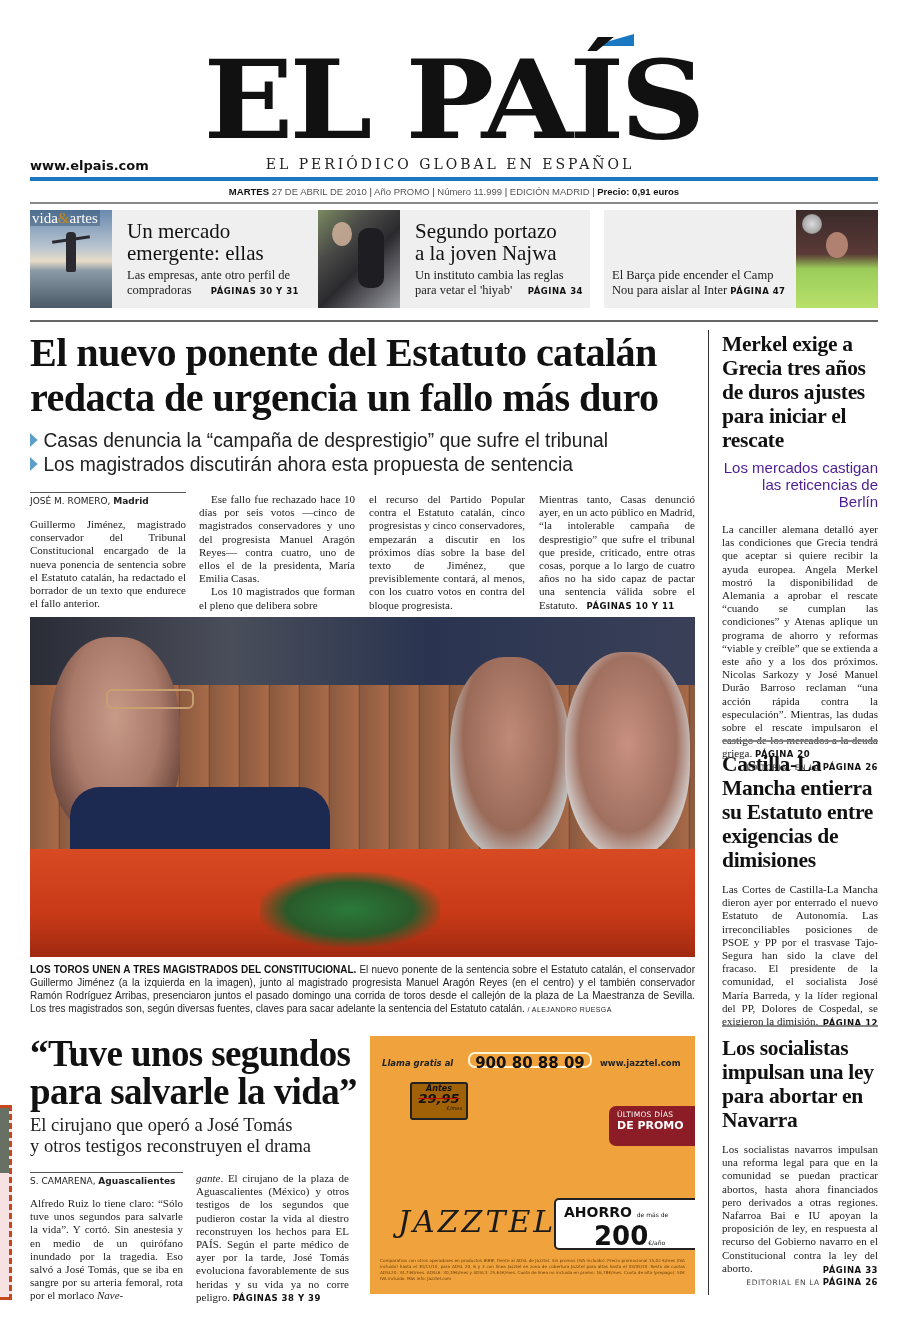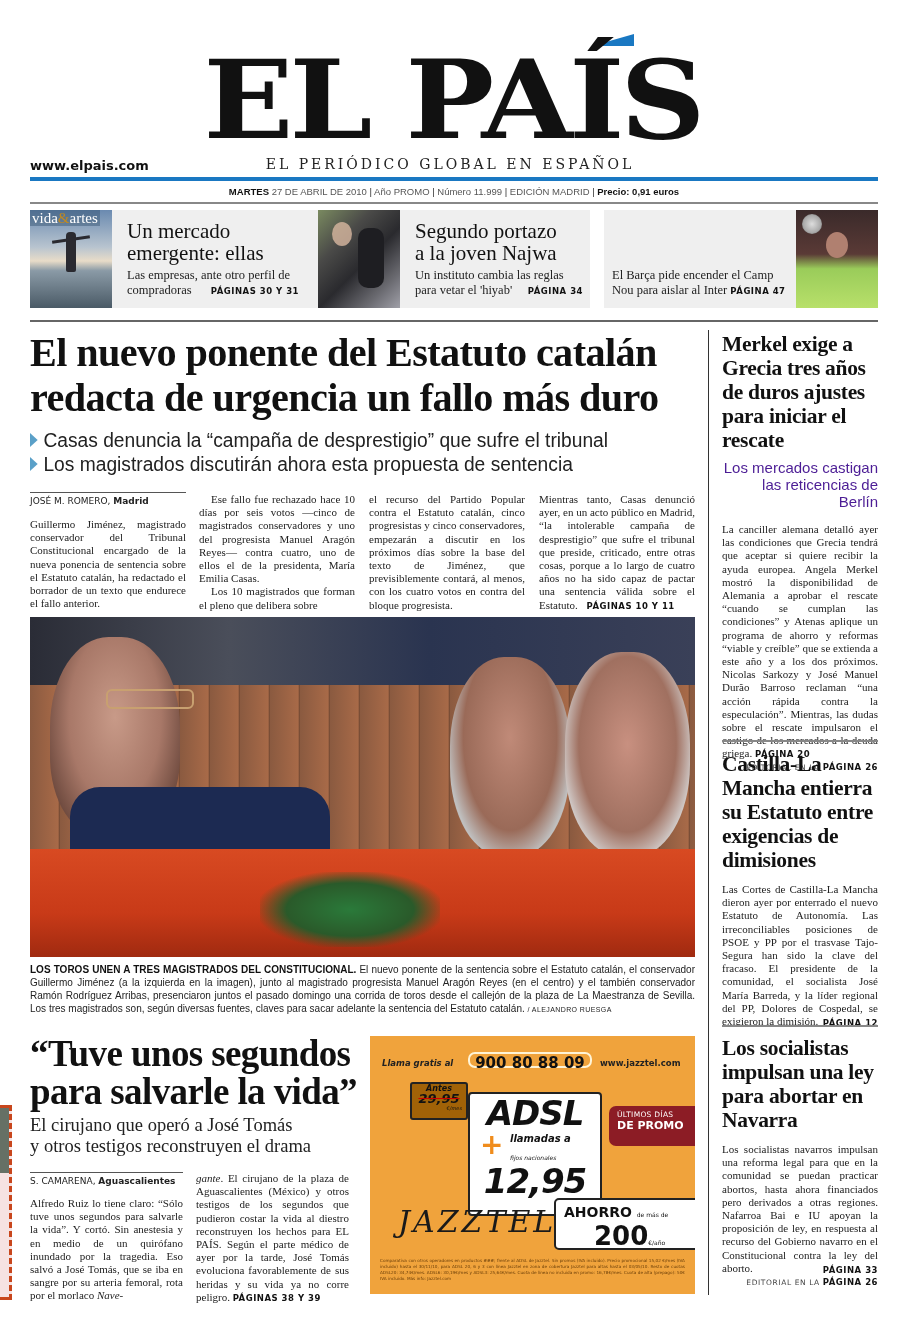--- a/index.html
+++ b/index.html
@@ -238,28 +238,20 @@
 
 <div class="abs ad">
   <div class="call">Llama gratis al</div>
   <div class="phone">900 80 88 09</div>
   <div class="web">www.jazztel.com</div>
   <div class="antes-box">
     <div class="t1">Antes</div>
     <div class="t2">29,95</div>
     <div class="t3">€/mes</div>
   </div>
-  <div class="main-box">
-    <div class="adsl">ADSL</div>
-    <div class="plus">+</div>
-    <div class="llam">llamadas a</div>
-    <div class="fijos">fijos nacionales</div>
-    <div class="price">12,95</div>
-    <div class="pmes">€/mes</div>
-  </div>
   <div class="promo">
     <div class="p1">ÚLTIMOS DÍAS</div>
     <div class="p2">DE PROMO</div>
   </div>
   <div class="brand">JAZZTEL</div>
   <div class="ahorro-box">
     <div class="ahorro"><span>AHORRO</span> <small>de más de</small></div>
     <div class="amount"><span>200</span><small>€/año</small></div>
   </div>
   <div class="fine">Comparativa con otros operadores en productos ###; frente al ADSL de Jazztel. Sin promos (IVA incluido). Precio promocional 15,02 €/mes (IVA incluido) hasta el 30/11/10, para ADSL 20, 6 y 3 con línea Jazztel en zona de cobertura Jazztel para altas hasta el 03/05/10. Resto de cuotas ADSL20: 34,74€/mes. ADSL6: 30,19€/mes y ADSL3: 25,64€/mes. Cuota de línea no incluida en promo: 16,78€/mes. Cuota de alta (prepago): 50€ IVA incluido. Más info: Jazztel.com</div>

